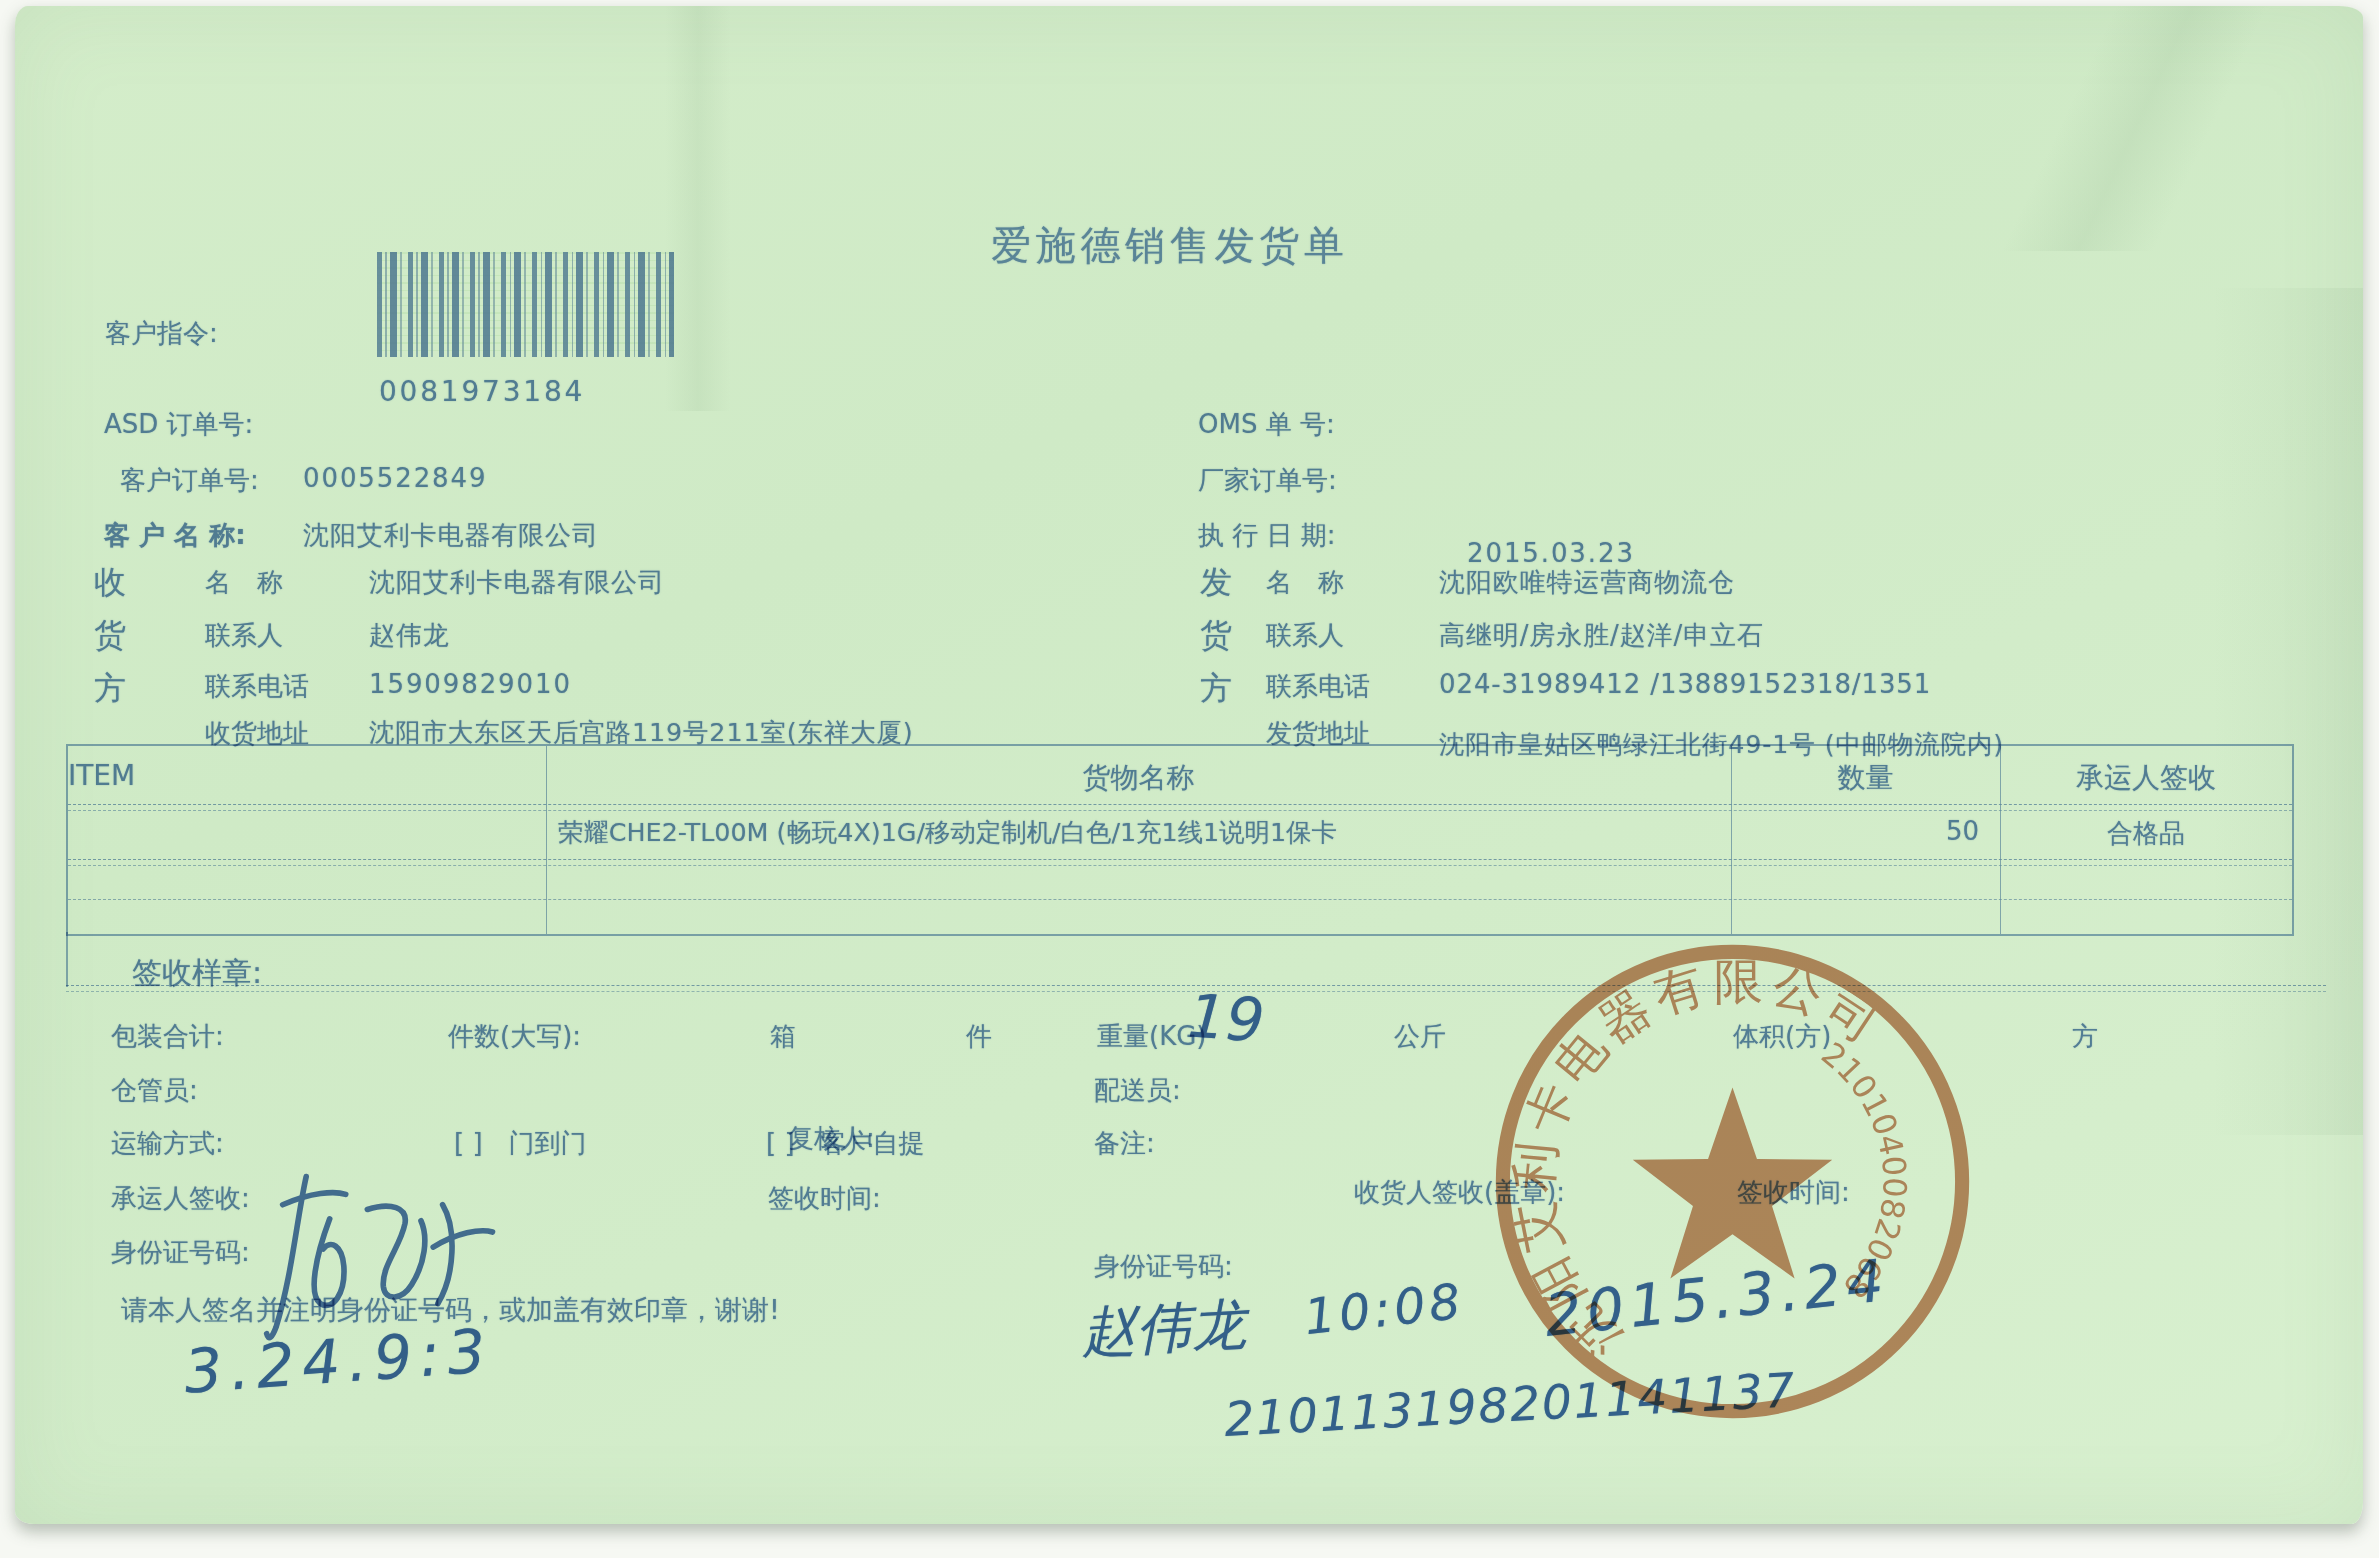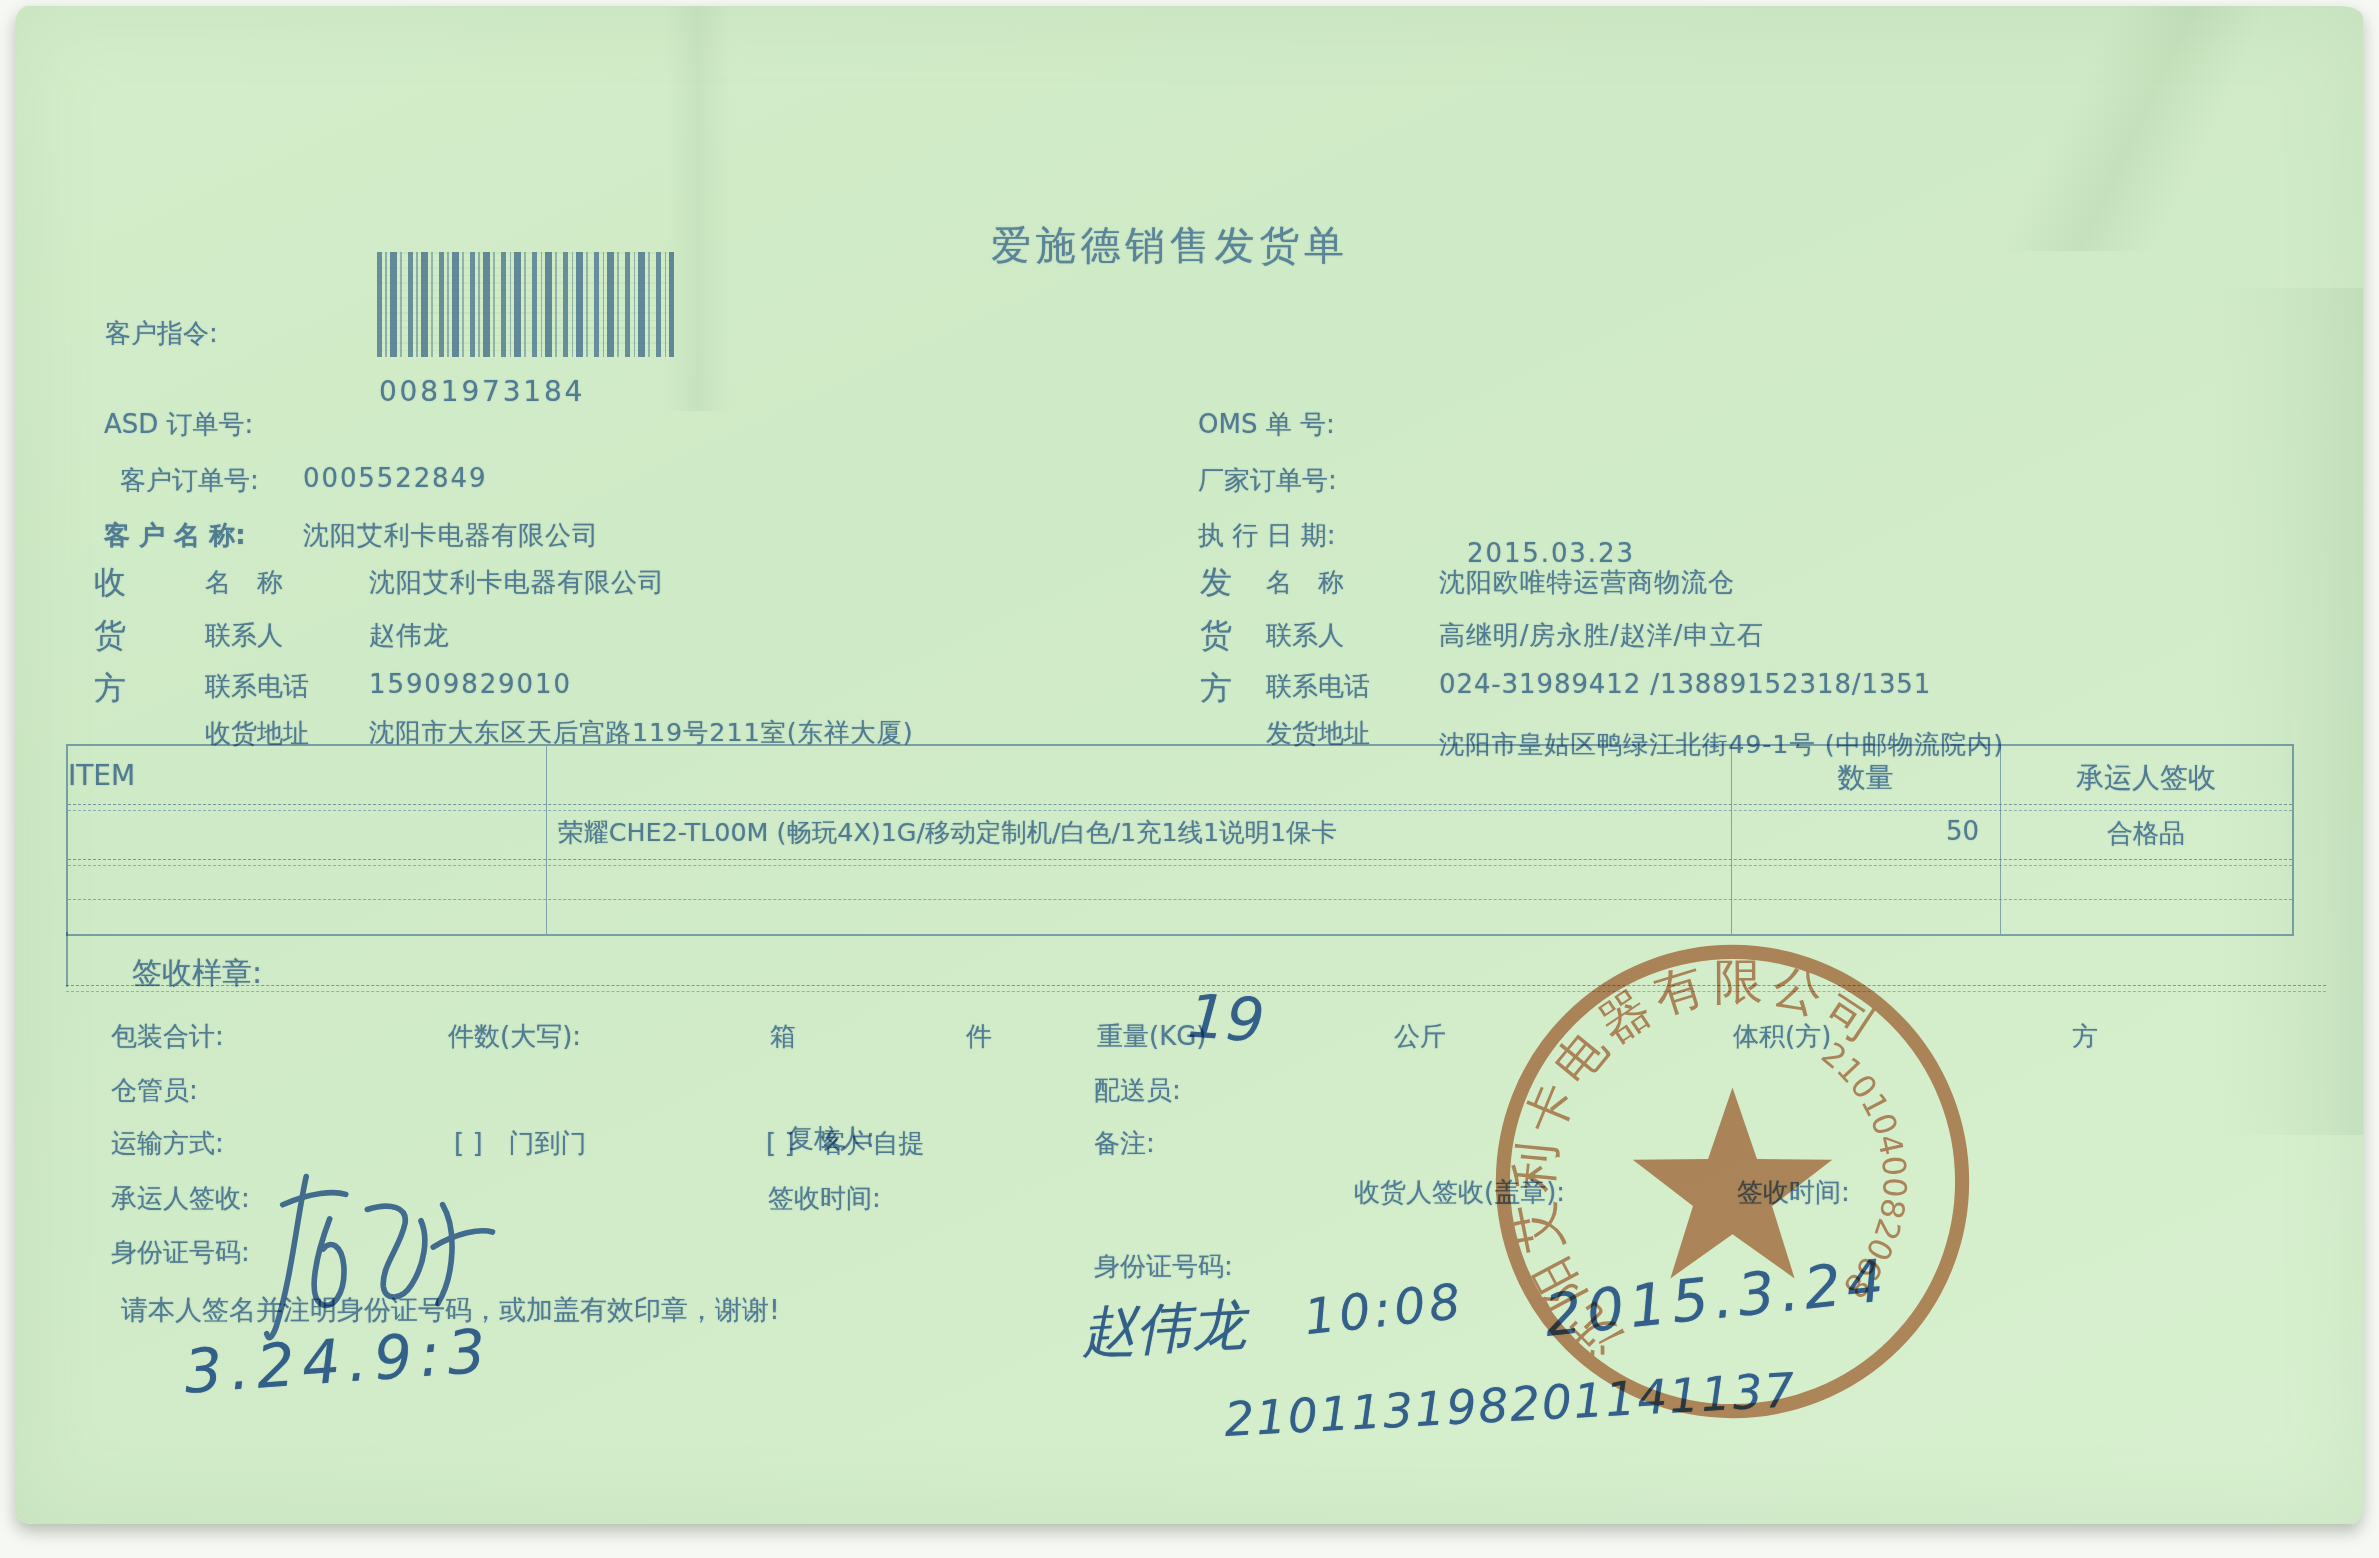--- a/index.html
+++ b/index.html
@@ -106,20 +106,21 @@
 
 <div class="tbl">
   <div class="vline" style="left:478px;"></div>
   <div class="vline" style="left:1663px;"></div>
   <div class="vline" style="left:1932px;"></div>
   <div class="hline-dd" style="top:58px;"></div>
   <div class="hline-dd" style="top:113px;"></div>
   <div class="hline-d" style="top:153px;"></div>
 
   <div class="cell" style="left:0;top:13px;width:478px;">ITEM</div>
+  <div class="cell" style="left:478px;top:13px;width:1185px;text-align:center;">货物名称</div>
   <div class="cell" style="left:1663px;top:13px;width:269px;text-align:center;">数量</div>
   <div class="cell" style="left:1932px;top:13px;width:292px;text-align:center;">承运人签收</div>
 
   <div class="cell" style="left:490px;top:70px;font-size:25.4px;">荣耀CHE2-TL00M (畅玩4X)1G/移动定制机/白色/1充1线1说明1保卡</div>
   <div class="cell" style="left:1742px;top:70px;width:169px;text-align:right;font-size:26px;">50</div>
   <div class="cell" style="left:1932px;top:70px;width:292px;text-align:center;font-size:26px;">合格品</div>
 </div>
 
 <div class="p" style="left:66px;top:932px;height:55px;border-left:2.8px solid rgba(110,145,195,.7);mix-blend-mode:multiply;"></div>
 <div class="p blue" style="left:132px;top:942px;font-size:30px;margin-top:11px;">签收样章:</div>

